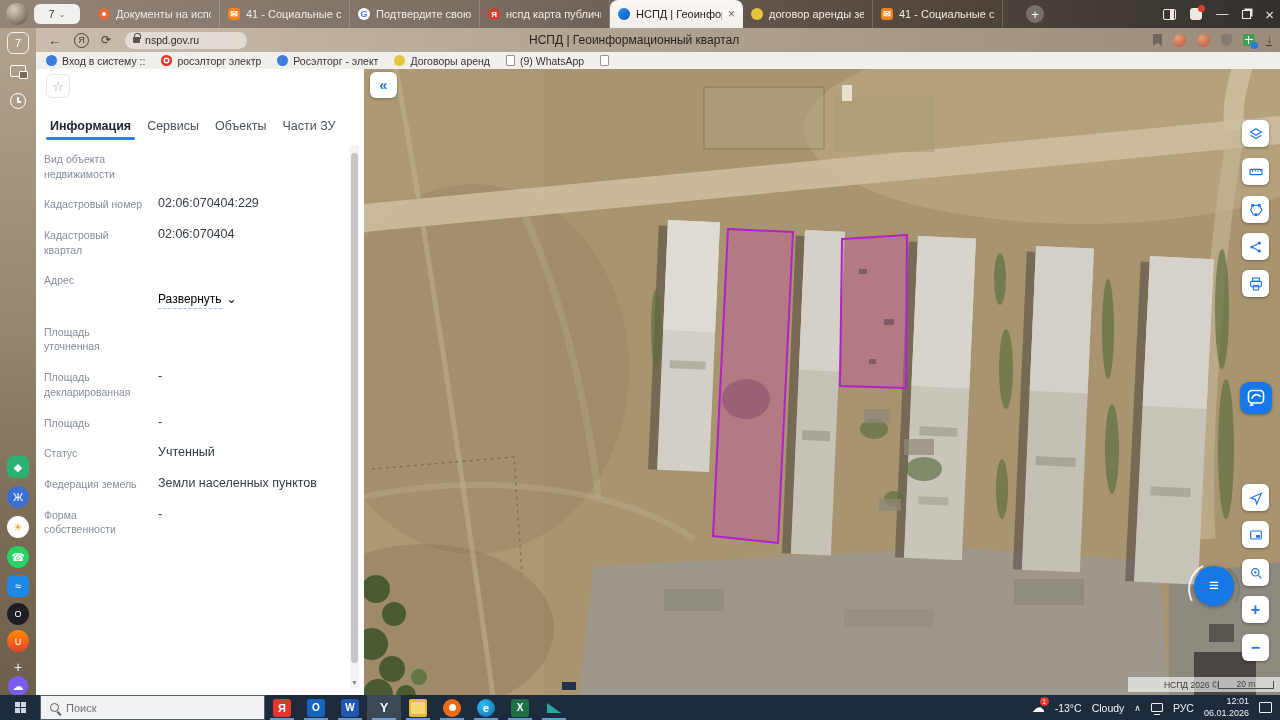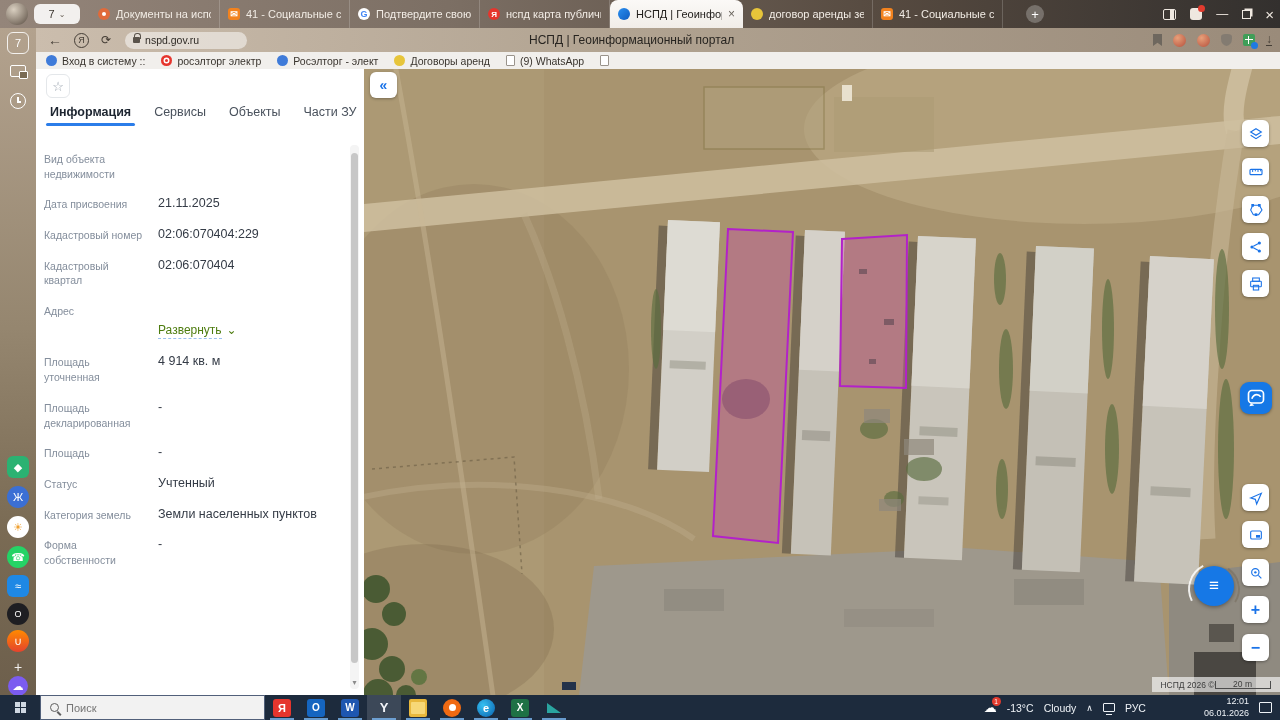--- a/index.html
+++ b/index.html
@@ -77,31 +77,31 @@
   .camic::after { content:""; position:absolute; right:-3px; bottom:-3px; width:7px; height:6px; background:#7a6b54; border:1.5px solid #fff; border-radius:1px; }
   .clkic { width:16px; height:16px; border:1.5px solid #fff; border-radius:50%; position:relative; }
   .clkic::after { content:""; position:absolute; left:6px; top:3px; width:1.5px; height:5px; background:#fff; }
   .clkic::before { content:""; position:absolute; left:6px; top:7px; width:4px; height:1.5px; background:#fff; }
   .app { position:absolute; left:7px; width:22px; height:22px; border-radius:6px; display:flex; align-items:center; justify-content:center; color:#fff; font-size:11px; }
 
   
   .panel { position:absolute; left:36px; top:69px; width:328px; height:626px; background:#fff; }
   .starbtn { position:absolute; left:10px; top:5px; width:24px; height:24px; border:1px solid #e4e7ea; border-radius:6px;
     color:#9aa3ae; font-size:13px; display:flex; align-items:center; justify-content:center; background:#fff; }
-  .ptabs { position:absolute; left:14px; top:36px; height:28px; display:flex; gap:23px; align-items:flex-start; font-size:12.5px; color:#49515c; width:300px; }
+  .ptabs { position:absolute; left:14px; top:36px; height:28px; display:flex; gap:16px; align-items:flex-end; font-size:12.5px; color:#49515c; width:300px; }
   .ptab { white-space:nowrap; position:relative; }
   .ptab.active { color:#1d2530; font-weight:bold; }
   .ptab.active::after { content:""; position:absolute; left:-4px; right:-4px; bottom:-7px; height:3px; border-radius:2px; background:#2b7de9; }
   .ptab.cut { max-width:34px; overflow:hidden; }
   .ptabmore { color:#2b7de9; font-size:11px; }
   .fields { position:absolute; left:8px; top:74px; width:300px; }
   .prow { display:grid; grid-template-columns:100px 1fr; column-gap:14px; padding:7px 0; }
   .plabel { font-size:10.5px; color:#848e9c; line-height:1.4; padding-top:2px; }
   .pvalue { font-size:12.5px; color:#343b46; line-height:1.32; }
-  .plink { display:inline-flex; gap:5px; align-items:center; margin-top:4px; font-size:12px; color:#4d7c0f; }
+  .plink { display:inline-flex; gap:5px; align-items:center; margin-top:4px; font-size:12px; color:#000000; }
   .plink .t { border-bottom:1px dashed #9cc1ef; }
   .pscroll { position:absolute; right:5px; top:76px; bottom:6px; width:9px; background:#f4f4f4; border-radius:4px; }
   .pthumb { position:absolute; left:1px; right:1px; top:8px; bottom:26px; background:#c7c7c7; border-radius:4px; }
   .pscroll .down { position:absolute; bottom:2px; left:0; right:0; text-align:center; font-size:8px; color:#8b8b8b; }
 
   
   .map { position:absolute; left:364px; top:69px; width:916px; height:626px; overflow:hidden; background:#a8946f; }
   .map svg.base { position:absolute; left:0; top:0; }
   .collapsebtn { position:absolute; left:6px; top:3px; width:27px; height:26px; background:#fff; border-radius:6px;
     color:#1a73e8; font-size:14px; font-weight:bold; display:flex; align-items:center; justify-content:center; box-shadow:0 1px 3px rgba(0,0,0,.3); }
@@ -112,22 +112,22 @@
     box-shadow:0 1px 3px rgba(0,0,0,.35); display:flex; align-items:center; justify-content:center; color:#1a73e8; }
   .mbtn.zoomt { font-size:16px; font-weight:bold; }
   .beaver { position:absolute; right:8px; top:313px; width:32px; height:32px; border-radius:9px; background:#1678e6;
     box-shadow:0 1px 3px rgba(0,0,0,.35); display:flex; align-items:center; justify-content:center; }
   .chat { position:absolute; right:46px; top:497px; width:40px; height:40px; border-radius:50%; background:#1678e6;
     display:flex; align-items:center; justify-content:center; color:#fff; font-size:17px; box-shadow:0 1px 4px rgba(0,0,0,.4); }
   .chat::before { content:""; position:absolute; left:-6px; top:-4px; width:50px; height:50px; border-radius:50%;
     border:2px solid transparent; border-left-color:rgba(255,255,255,.85); transform:rotate(18deg); }
   .chat::after { content:""; position:absolute; left:-4px; top:-2px; width:46px; height:46px; border-radius:50%;
     border:2px solid transparent; border-right-color:rgba(120,110,95,.6); transform:rotate(-12deg); }
-  .attrbar { position:absolute; right:0; bottom:3px; width:128px; height:15px; background:rgba(255,255,255,.62);
-    display:flex; align-items:center; justify-content:center; padding:0 6px 0 5px; font-size:8.5px; color:#3d3d3d; }
+  .attrbar { position:absolute; right:0; bottom:3px; width:152px; height:15px; background:rgba(255,255,255,.62);
+    display:flex; align-items:center; justify-content:flex-end; padding:0 6px 0 5px; font-size:8.5px; color:#3d3d3d; }
   .scalebar { width:56px; height:8px; border-left:1px solid #4c4c4c; border-right:1px solid #4c4c4c; border-bottom:1px solid #4c4c4c;
     display:flex; justify-content:center; font-size:8.5px; line-height:7px; }
 
   
   .taskbar { position:absolute; left:0; top:695px; width:1280px; height:25px; background:#1d2b3d; display:flex; align-items:center; }
   .startbtn { width:40px; height:25px; display:flex; align-items:center; justify-content:center; }
   .winlogo { width:11px; height:11px; background:
     linear-gradient(#cfd8e2,#cfd8e2) 0 0/5px 5px no-repeat, linear-gradient(#cfd8e2,#cfd8e2) 6px 0/5px 5px no-repeat,
     linear-gradient(#cfd8e2,#cfd8e2) 0 6px/5px 5px no-repeat, linear-gradient(#cfd8e2,#cfd8e2) 6px 6px/5px 5px no-repeat; }
   .tsearch { width:225px; height:25px; background:#f2f2f2; border:1px solid #51607a; display:flex; align-items:center; gap:7px; padding:0 9px; }
@@ -144,21 +144,21 @@
   .t-or{background:#f06a12; border-radius:50%;} .t-or::before{content:""; width:7px; height:7px; border-radius:50%; background:#fff;}
   .t-ed{background:radial-gradient(circle at 35% 35%,#35c1f1,#0a60ae); border-radius:50%; font-size:11px;}
   .t-xl{background:#1e7145; font-size:10px;}
   .t-kt{background:transparent;} .t-kt::before{content:""; width:0; height:0; border-left:14px solid #2aa5a0; border-top:10px solid transparent;}
   .tray { margin-left:auto; display:flex; align-items:center; gap:10px; padding-right:8px; color:#eef2f6; font-size:10.5px; }
   .cloudw { position:relative; font-size:13px; color:#fff; }
   .badge { position:absolute; right:-4px; top:-3px; width:9px; height:9px; border-radius:50%; background:#e23b2e; color:#fff;
     font-size:6.5px; display:flex; align-items:center; justify-content:center; }
   .netic { width:12px; height:9px; border:1.5px solid #eef2f6; border-radius:1px; position:relative; }
   .netic::after { content:""; position:absolute; left:2px; bottom:-4px; width:6px; height:1.5px; background:#eef2f6; }
-  .clock { text-align:right; font-size:9px; line-height:1.25;margin-left:48px; }
+  .clock { text-align:right; font-size:9px; line-height:1.25; }
   .notific { width:13px; height:11px; border:1.5px solid #eef2f6; border-radius:1px; }
   .chevup { font-size:9px; }
 </style>
 </head>
 <body>
 
 <div class="screen">
 
   <div class="tabbar">
     <div class="avatar"></div>
@@ -208,21 +208,21 @@
   </div>
 
   <div class="addr">
     <span class="aic">←</span>
     <span class="yac">Я</span>
     <span class="aic" style="font-size:12px">⟳</span>
     <div class="pill">
       <span class="lock"></span>
       <span>nspd.gov.ru</span>
     </div>
-    <div class="wtitle">НСПД | Геоинформационный портал</div>
+    <div class="wtitle">НСПД | Геоинформационный квартал</div>
     <div class="aright">
       <span class="flagic"></span>
       <span class="avic"></span>
       <span class="avic"></span>
       <span class="shieldic"></span>
       <span class="tableic"></span>
       <span class="dlic">↓</span>
     </div>
   </div>
 
@@ -279,59 +279,54 @@
       <span class="ptab">Объекты</span>
       <span class="ptab">Части ЗУ</span>
       <span class="ptab cut">Соста</span>
       <span class="ptabmore">›</span>
     </div>
     <div class="fields">
       <div class="prow">
         <div class="plabel">Вид объекта недвижимости</div>
       </div>
       <div class="prow">
-        <div class="plabel">Дата присвоения</div>
-        <div class="pvalue">21.11.2025</div>
-      </div>
-      <div class="prow">
         <div class="plabel">Кадастровый номер</div>
         <div class="pvalue">02:06:070404:229</div>
       </div>
       <div class="prow">
         <div class="plabel">Кадастровый квартал</div>
         <div class="pvalue">02:06:070404</div>
       </div>
       <div class="prow">
         <div class="plabel">Адрес</div>
         <div class="pvalue">
           <br>
           <span class="plink">
             <span class="t">Развернуть</span>
             <span>⌄</span>
           </span>
         </div>
       </div>
       <div class="prow">
         <div class="plabel">Площадь уточненная</div>
-        <div class="pvalue">4 914 кв. м</div>
       </div>
       <div class="prow">
         <div class="plabel">Площадь декларированная</div>
         <div class="pvalue">-</div>
       </div>
       <div class="prow">
         <div class="plabel">Площадь</div>
         <div class="pvalue">-</div>
       </div>
       <div class="prow">
         <div class="plabel">Статус</div>
         <div class="pvalue">Учтенный</div>
       </div>
       <div class="prow">
-        <div class="plabel">Категория земель</div>
+        <div class="plabel">Федерация земель</div>
         <div class="pvalue">Земли населенных пунктов</div>
       </div>
       <div class="prow">
         <div class="plabel">Форма собственности</div>
         <div class="pvalue">-</div>
       </div>
       <div class="prow">
         
         
       </div>

